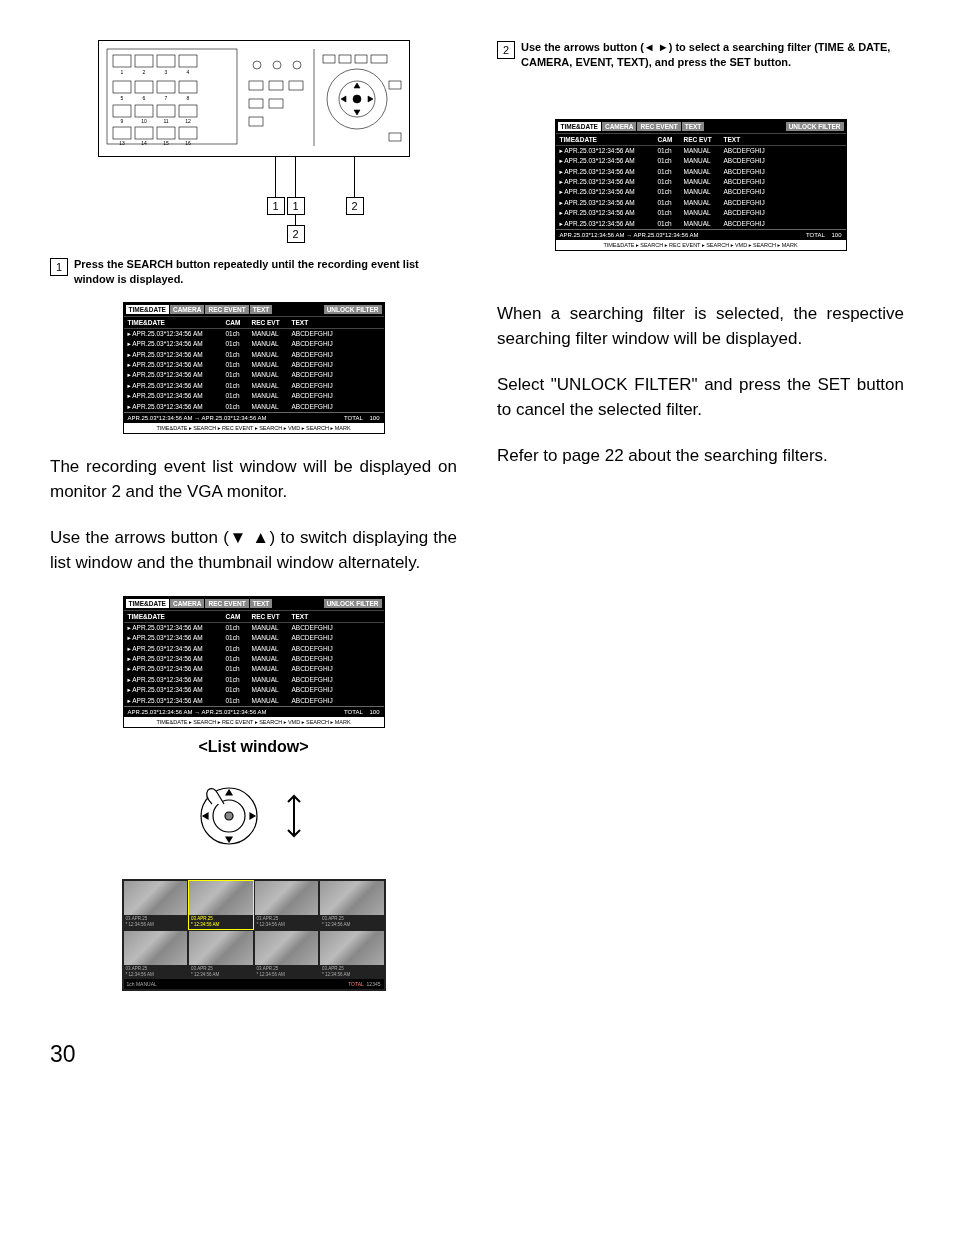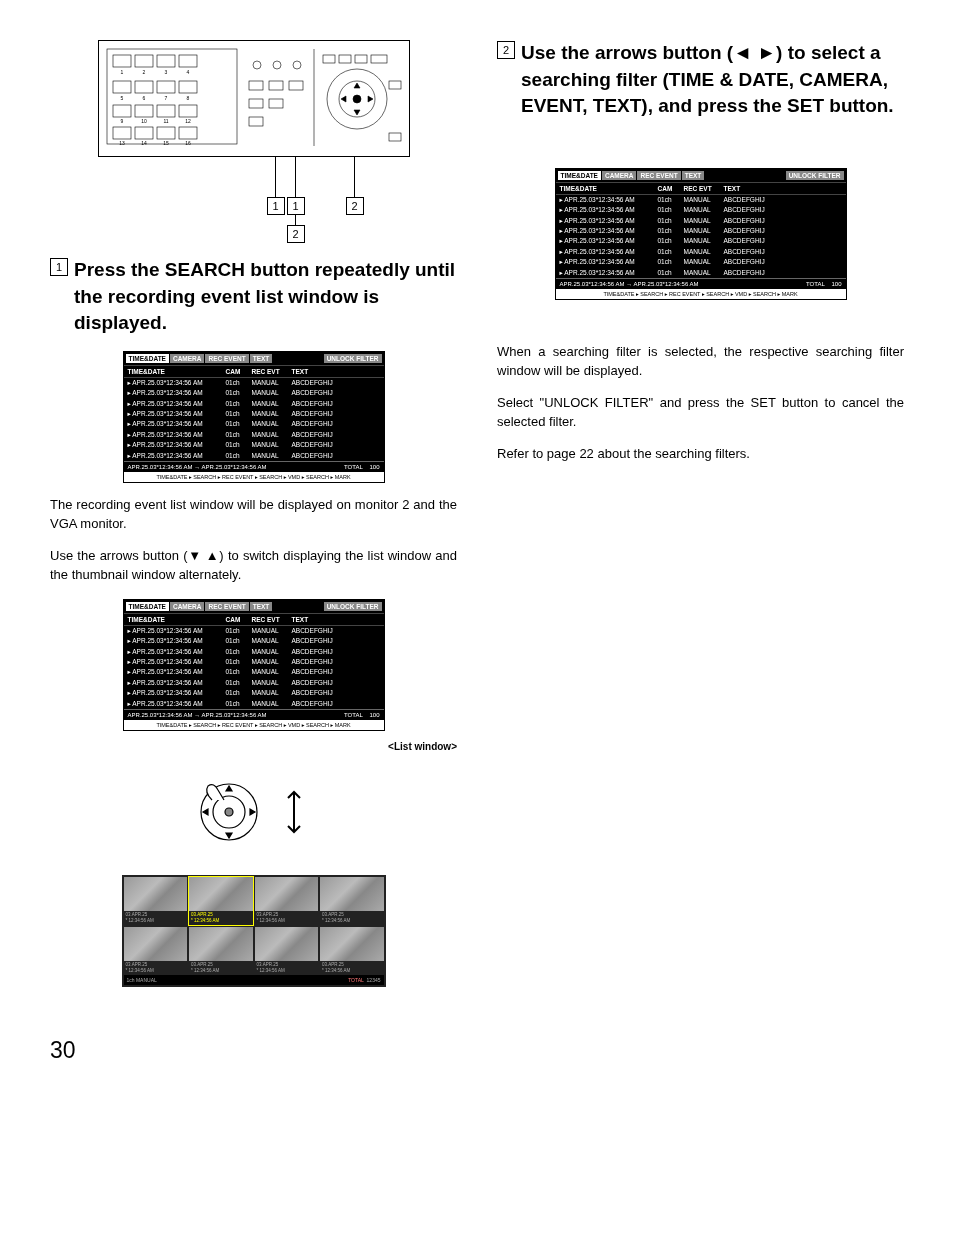--- a/index.html
+++ b/index.html
@@ -62,28 +62,28 @@
     min-width: 16px;
     height: 16px;
     text-align: center;
     line-height: 16px;
     font-size: 11px;
     flex-shrink: 0;
     margin-top: 1px;
   }
   .step-text {
     font-weight: bold;
-    font-size: 19px;
+    font-size: 11px;
     line-height: 1.4;
   }
   .body-text {
-    font-size: 13px;
+    font-size: 17px;
     line-height: 1.5;
     text-align: justify;
-    margin: 12px 0;
+    margin: 20px 0;
   }
   .list-window {
     width: 260px;
     margin: 14px auto 10px auto;
     background: #000;
     color: #fff;
     font-size: 7px;
     border: 1px solid #000;
   }
   .lw-tabs {
@@ -133,23 +133,23 @@
     font-size: 6px;
   }
   .lw-footer2 {
     background: #fff;
     color: #000;
     text-align: center;
     font-size: 5.5px;
     padding: 2px;
   }
   .caption {
-    text-align: right;
+    text-align: center;
     font-weight: bold;
-    font-size: 10px;
+    font-size: 16px;
     margin: 8px 0 20px 0;
   }
   .jog-area {
     text-align: center;
     margin: 20px 0;
   }
   .thumb-window {
     width: 260px;
     margin: 10px auto;
     background: #222;

